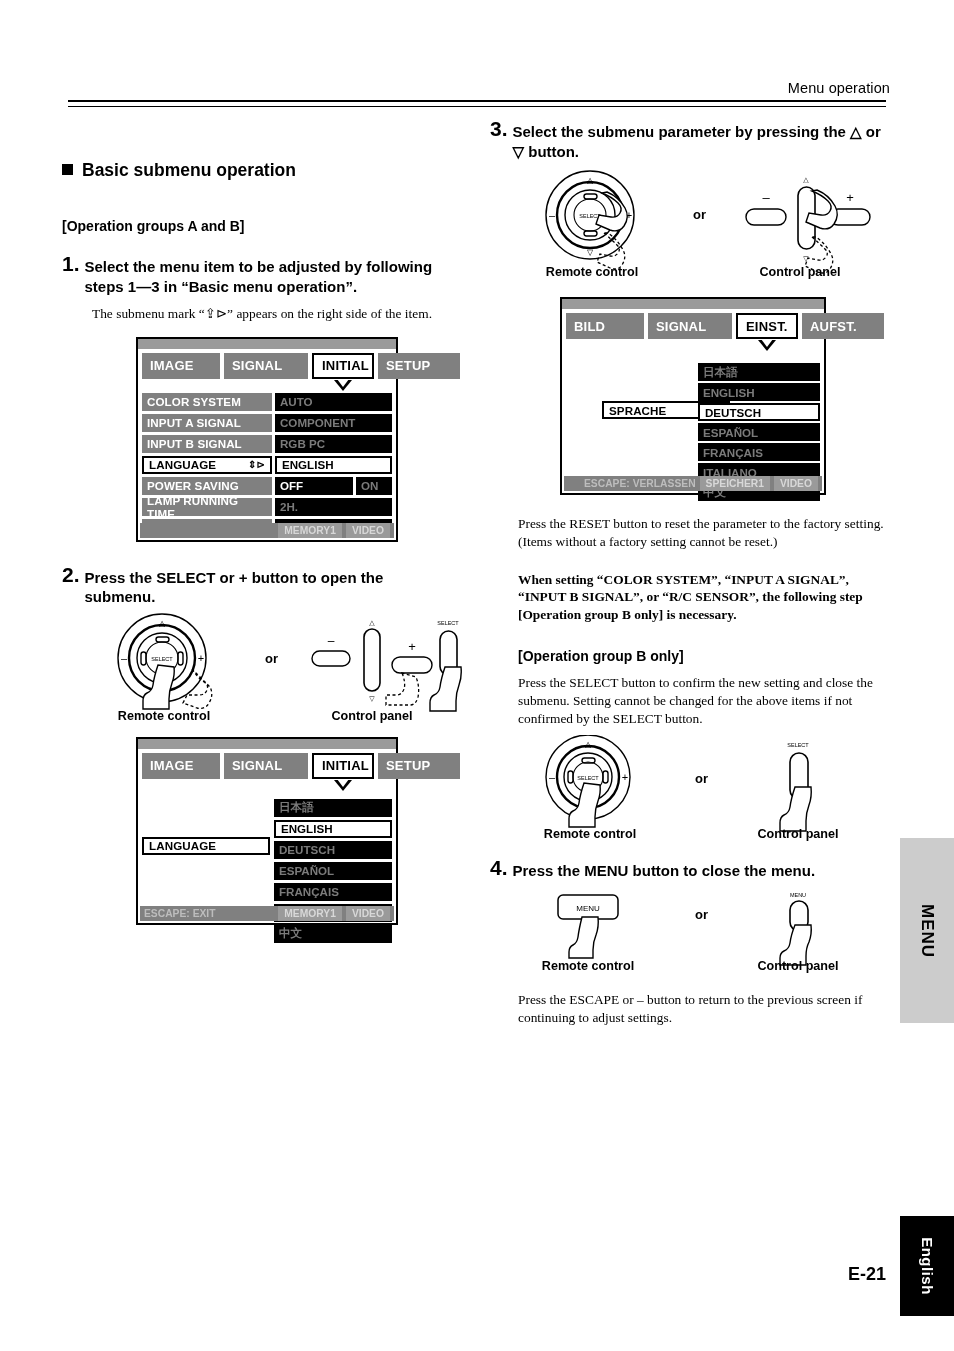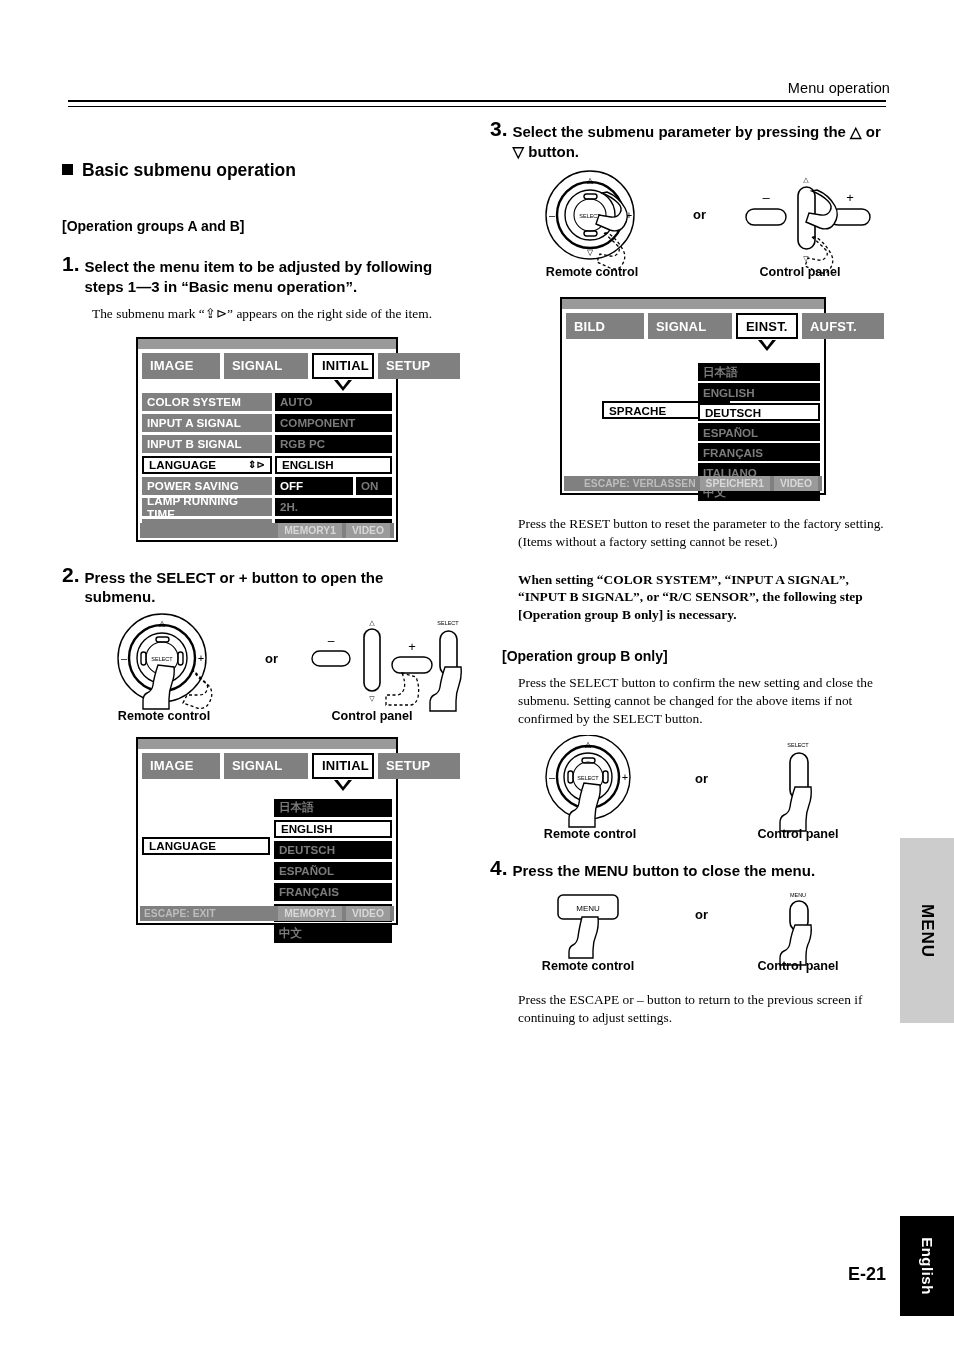--- a/index.html
+++ b/index.html
@@ -294,21 +294,21 @@
       <div class="osd-bottom" style="position:absolute;left:2px;right:2px;bottom:2px;">
         <span class="esc">ESCAPE: VERLASSEN</span>
         <span class="chip">SPEICHER1</span>
         <span class="chip">VIDEO</span>
       </div>
     </div>
 
     <div class="serif" style="margin:20px 0 0 28px;width:368px;">Press the RESET button to reset the parameter to the factory setting. (Items without a factory setting cannot be reset.)</div>
     <div class="serif" style="margin:20px 0 16px 28px;width:368px;font-weight:bold;">When setting “COLOR SYSTEM”, “INPUT A SIGNAL”, “INPUT B SIGNAL”, or “R/C SENSOR”, the following step [Operation group B only] is necessary.</div>
 
-    <div class="h2" style="margin:24px 0 0 12px;">[Operation group B only]</div>
+    <div class="h2" style="margin:24px 0 0 28px;">[Operation group B only]</div>
     <div class="serif" style="margin:9px 0 0 28px;width:368px;">Press the SELECT button to confirm the new setting and close the submenu. Setting cannot be changed for the above items if not confirmed by the SELECT button.</div>
 
     <div class="ill" style="height:108px;margin-top:8px;">
       <svg width="400" height="108" viewBox="0 0 400 108">
         <g fill="none" stroke="#000" stroke-width="1.4">
           <circle cx="98" cy="42" r="42"></circle>
           <circle cx="98" cy="42" r="31" stroke-width="2.4"></circle>
           <circle cx="98" cy="42" r="24"></circle>
           <circle cx="98" cy="42" r="15" stroke-width="1.1"></circle>
           <rect x="92" y="23" width="13" height="5" rx="2.4"></rect>

